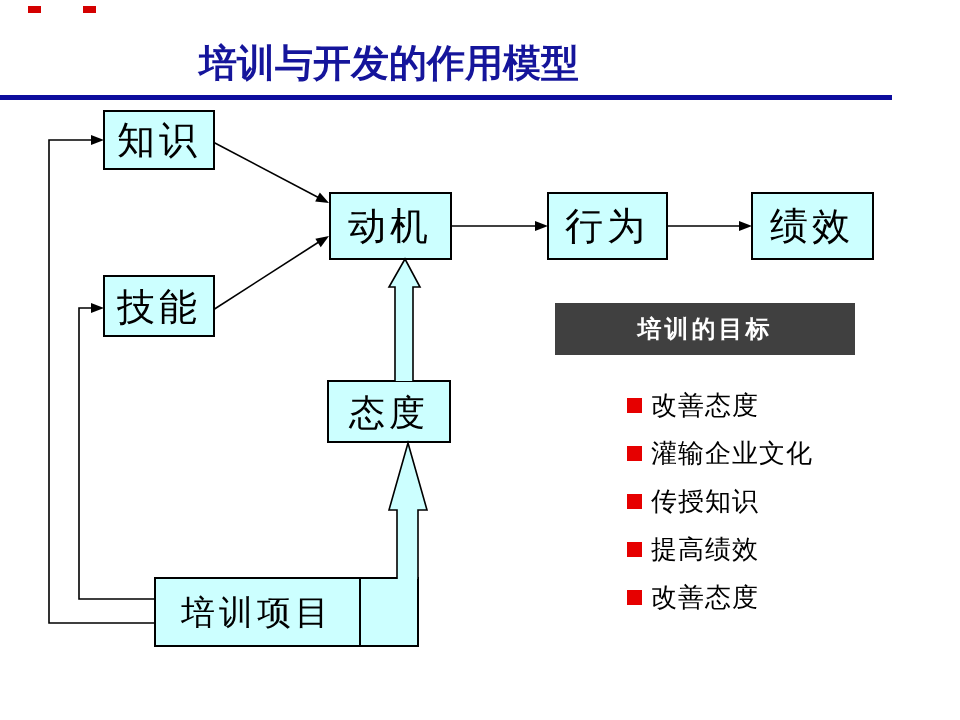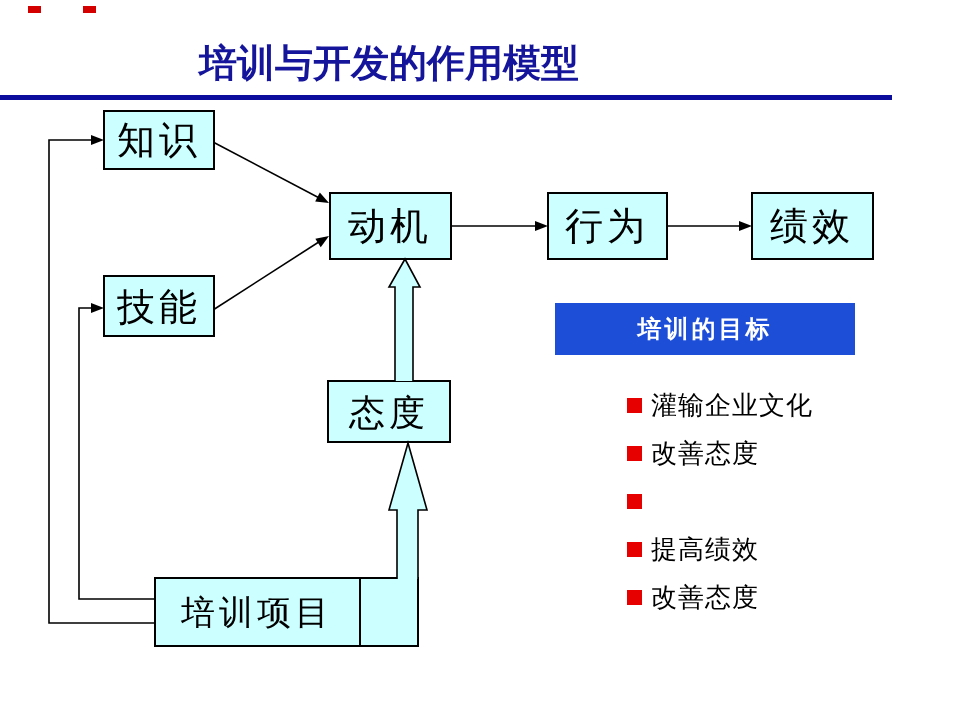--- a/index.html
+++ b/index.html
@@ -14,21 +14,21 @@
     font-size:38px;font-weight:bold;color:#15159b;letter-spacing:0px;
     font-family:"Liberation Sans",sans-serif;
   }
   .title-rule{position:absolute;left:0;top:95px;width:960px;height:5px;background:#0d0d9d;}
   svg text{
     font-family:"Liberation Serif","DejaVu Serif",serif;
     fill:#000;
   }
   .goals-header{
     position:absolute;left:555px;top:303px;width:300px;height:52px;
-    background:#1d4ed8;color:#ffffff;display:flex;align-items:center;justify-content:center;
+    background:#404040;color:#ffffff;display:flex;align-items:center;justify-content:center;
     font-size:24px;font-weight:bold;letter-spacing:3px;
   }
   .goals-list{
     position:absolute;left:627px;top:392px;display:flex;flex-direction:column;gap:21px;
   }
   .goal-row{display:flex;align-items:center;height:27px;}
   .goal-bullet{width:15px;height:15px;background:#e60000;flex:0 0 auto;}
   .goal-label{margin-left:9px;font-size:26px;color:#000;white-space:nowrap;letter-spacing:1px;}
   .page-number{
     position:absolute;left:926px;top:684px;font-size:16px;color:#c2410c;
@@ -86,28 +86,29 @@
     <text x="812" y="239" font-size="38" letter-spacing="4" text-anchor="middle">绩效</text>
     <text x="389" y="425" font-size="36" letter-spacing="4" text-anchor="middle">态度</text>
     <text x="257" y="624" font-size="34" letter-spacing="4" text-anchor="middle">培训项目</text>
   </svg>
 
   <div class="goals-header">培训的目标</div>
 
   <div class="goals-list">
     <div class="goal-row">
       <span class="goal-bullet"></span>
+      <span class="goal-label">改善态度</span>
+    </div>
+    <div class="goal-row">
+      <span class="goal-bullet"></span>
       <span class="goal-label">灌输企业文化</span>
     </div>
     <div class="goal-row">
       <span class="goal-bullet"></span>
-      <span class="goal-label">改善态度</span>
-    </div>
-    <div class="goal-row">
-      <span class="goal-bullet"></span>
+      <span class="goal-label">传授知识</span>
     </div>
     <div class="goal-row">
       <span class="goal-bullet"></span>
       <span class="goal-label">提高绩效</span>
     </div>
     <div class="goal-row">
       <span class="goal-bullet"></span>
       <span class="goal-label">改善态度</span>
     </div>
   </div>

